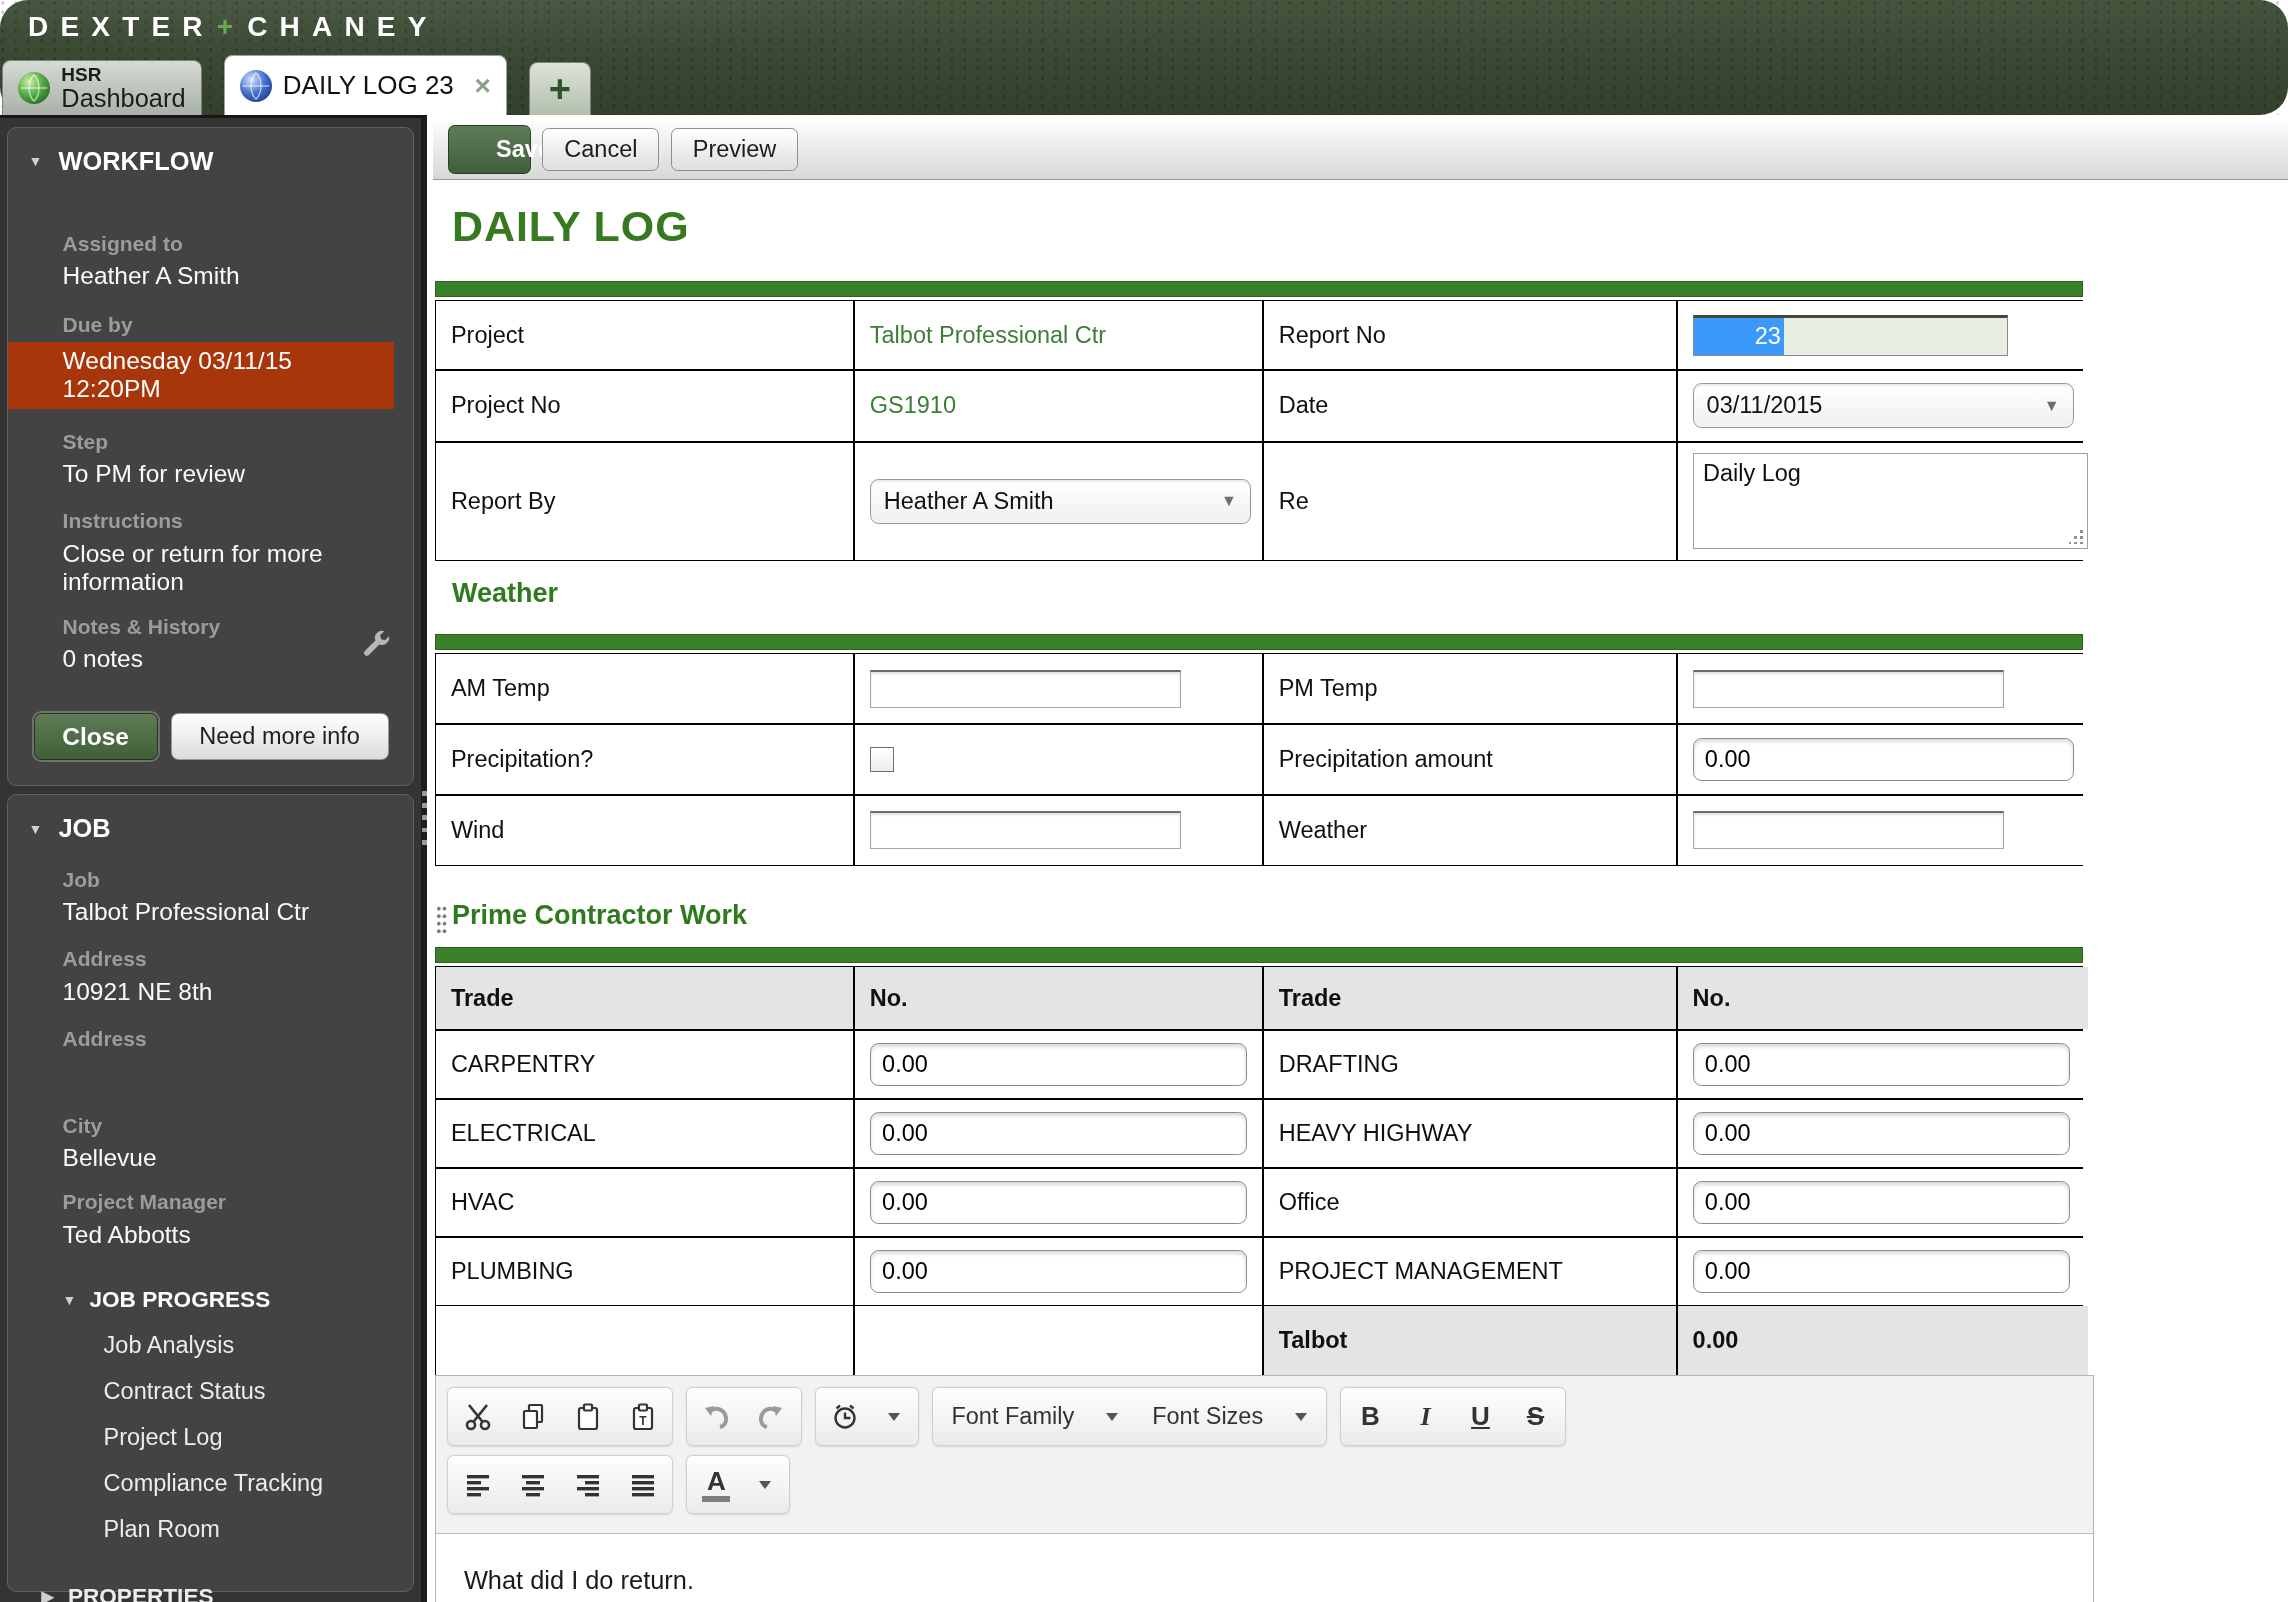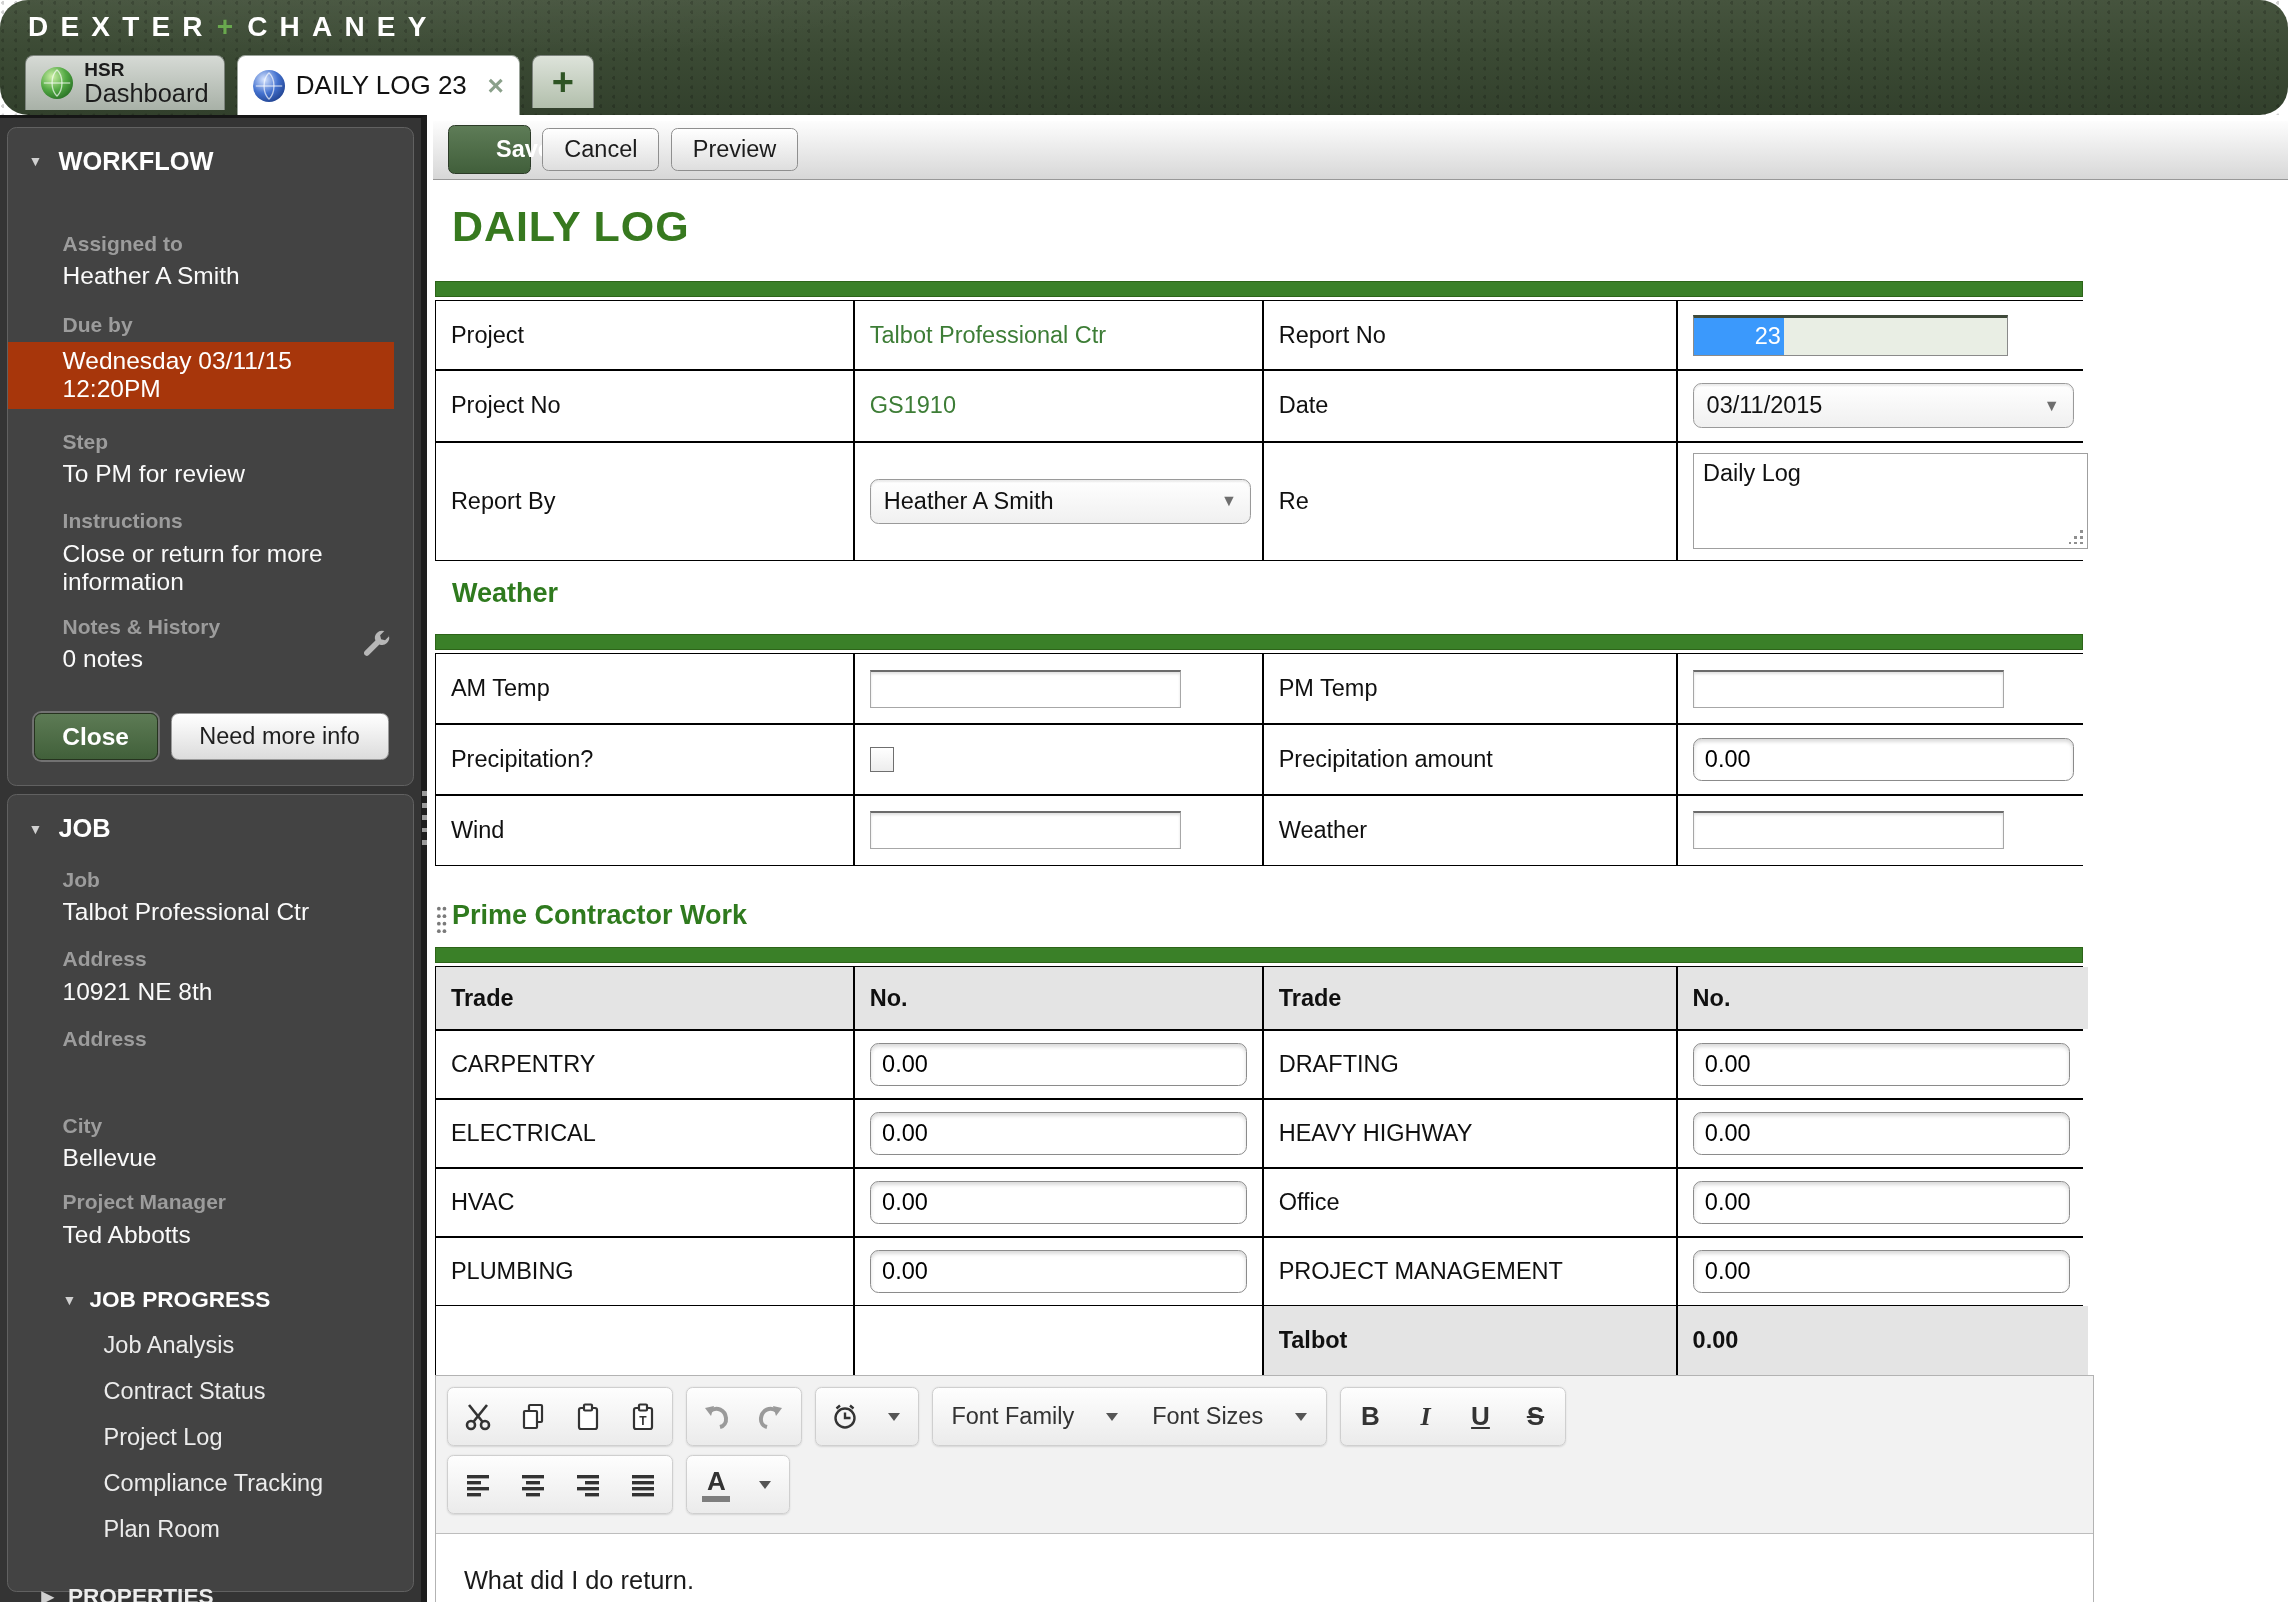--- a/index.html
+++ b/index.html
@@ -11,21 +11,21 @@
     background: linear-gradient(180deg,#46543e 0%, #3b4a34 45%, #32402c 100%); border-radius: 28px; }
   .header::before { content:""; position:absolute; inset:0;
     background:
       radial-gradient(1318px 395px at 18% -169px, rgba(255,255,255,.10), rgba(255,255,255,0) 60%),
       radial-gradient(5.6px 5.6px at 2.8px 2.8px, rgba(0,0,0,.18) 30%, transparent 31%);
     background-size:auto, 13px 9.4px; }
   .logo { position:absolute; top:11.3px; left:28px; color:#fff; font-weight:bold; font-size:28px;
     letter-spacing:12.2px; z-index:2; }
   .logo .plus { color:#69a84e; padding:0 1.9px; }
 
-  .tabs { position:absolute; left:25px; bottom:0; display:flex; gap:12px; z-index:3; }
+  .tabs { position:absolute; left:2px; bottom:0; display:flex; align-items:flex-end; gap:22px; z-index:3; }
   .tab { display:flex; align-items:center; gap:11.3px; border:0.9px solid #7c837c; border-bottom:none;
     border-radius:8.5px 8.5px 0 0; padding:0 15px; cursor:default; }
   .tab.dashboard { height:55px; background:linear-gradient(180deg,#d6dad5,#a8b1a7); color:#1c1c1c; }
   .tab.dashboard .two-line { display:flex; flex-direction:column; line-height:1.05; }
   .tab.dashboard .two-line .l1 { font-size:19px; font-weight:bold; }
   .tab.dashboard .two-line .l2 { font-size:25.4px; }
   .tab.active-tab { height:60px; background:#fff; color:#111; font-size:26px; border-color:#9aa39a; }
   .tab.plus-tab { height:53px; width:62px; justify-content:center; font-size:38px; font-weight:bold;
     color:#2e5424; background:linear-gradient(180deg,#dde3da,#b2bfac); }
   .globe { width:32px; height:32px; border-radius:50%; position:relative; flex:0 0 auto; }

